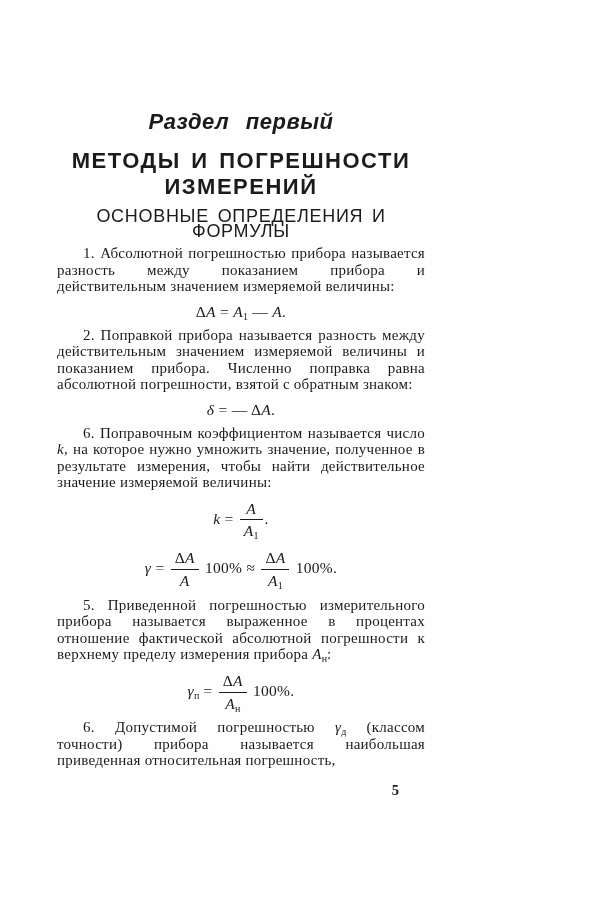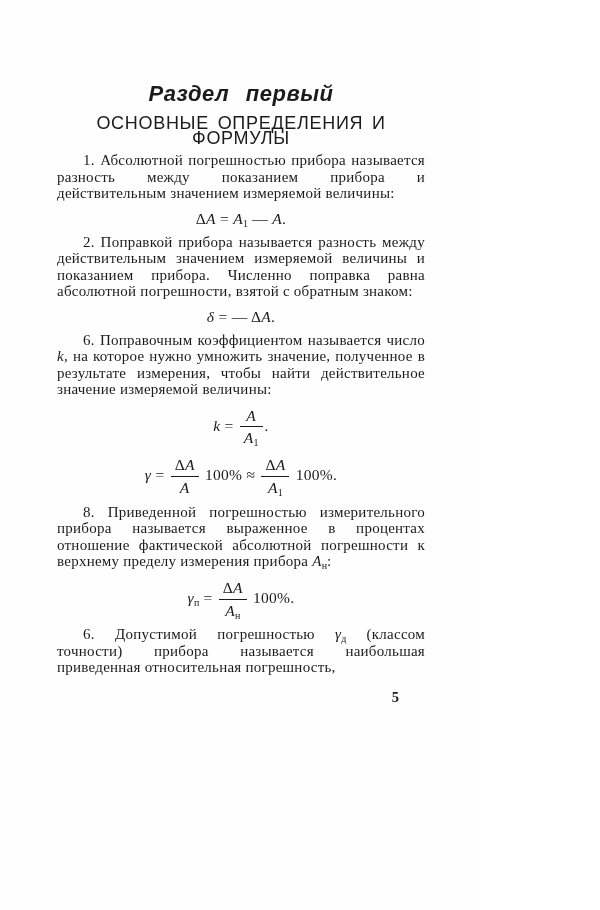--- a/index.html
+++ b/index.html
@@ -1,20 +1,20 @@
 <!DOCTYPE html>
 <html lang="ru"><head>
 <meta charset="utf-8">
 <style>
   html, body { margin:0; padding:0; background:#ffffff; }
   .page {
     position:relative;
     width:480px; height:910px;
     box-sizing:border-box;
-    padding:81px 55px 0 57px;
+    padding:109px 55px 0 57px;
     background:#fefefe;
     color:#1b1b1b;
     font-family:"Liberation Serif", serif;
     overflow:hidden;
   }
   .section-label {
     text-align:center;
     font-family:"Liberation Sans", sans-serif;
     font-style:italic; font-weight:bold;
     font-size:22px; line-height:26px;
@@ -69,38 +69,39 @@
     font-size:14.5px;
     font-weight:bold;
   }
 </style>
 </head>
 <body>
 
 <div class="page">
 
   <div class="section-label">Раздел первый</div>
+  <h1 class="title">МЕТОДЫ И ПОГРЕШНОСТИ ИЗМЕРЕНИЙ</h1>
   <div class="subtitle">ОСНОВНЫЕ ОПРЕДЕЛЕНИЯ И ФОРМУЛЫ</div>
 
   <p class="para"><span>1. Абсолютной погрешностью прибора называется разность между показанием прибора и действительным значением измеряемой величины:</span></p>
 
   <div class="formula"><span class="up">Δ</span><span class="var">A</span><span> = </span><span class="var">A</span><sub class="sb">1</sub><span> — </span><span class="var">A</span><span>.</span></div>
 
   <p class="para"><span>2. Поправкой прибора называется разность между действительным значением измеряемой величины и показанием прибора. Численно поправка равна абсолютной погрешности, взятой с обратным знаком:</span></p>
 
   <div class="formula"><span class="var">δ</span><span> = — </span><span class="up">Δ</span><span class="var">A</span><span>.</span></div>
 
   <p class="para"><span>6. Поправочным коэффициентом называется число </span><span class="var">k</span><span>, на которое нужно умножить значение, полученное в результате измерения, чтобы найти действительное значение измеряемой величины:</span></p>
 
   <div class="formula formula-frac"><span class="var">k</span><span> = </span><span class="frac"><span class="num"><span class="var">A</span></span><span class="den"><span class="var">A</span><sub class="sb">1</sub></span></span><span>.</span></div>
 
 
   <div class="formula formula-frac"><span class="var">γ</span><span> = </span><span class="frac"><span class="num"><span class="up">Δ</span><span class="var">A</span></span><span class="den"><span class="var">A</span></span></span><span> 100% ≈ </span><span class="frac"><span class="num"><span class="up">Δ</span><span class="var">A</span></span><span class="den"><span class="var">A</span><sub class="sb">1</sub></span></span><span> 100%.</span></div>
 
-  <p class="para"><span>8. Приведенной погрешностью измерительного прибора называется выраженное в процентах отношение фактической абсолютной погрешности к верхнему пределу измерения прибора </span><span class="var">A</span><sub class="sb">н</sub><span>:</span></p>
+  <p class="para"><span>5. Приведенной погрешностью измерительного прибора называется выраженное в процентах отношение фактической абсолютной погрешности к верхнему пределу измерения прибора </span><span class="var">A</span><sub class="sb">н</sub><span>:</span></p>
 
   <div class="formula formula-frac"><span class="var">γ</span><sub class="sb">п</sub><span> = </span><span class="frac"><span class="num"><span class="up">Δ</span><span class="var">A</span></span><span class="den"><span class="var">A</span><sub class="sb">н</sub></span></span><span> 100%.</span></div>
 
   <p class="para"><span>6. Допустимой погрешностью </span><span class="var">γ</span><sub class="sb">д</sub><span> (классом точности) прибора называется наибольшая приведенная относительная погрешность,</span></p>
 
   <div class="page-number-row"><span>5</span></div>
 
 </div>
 
 </body></html>

